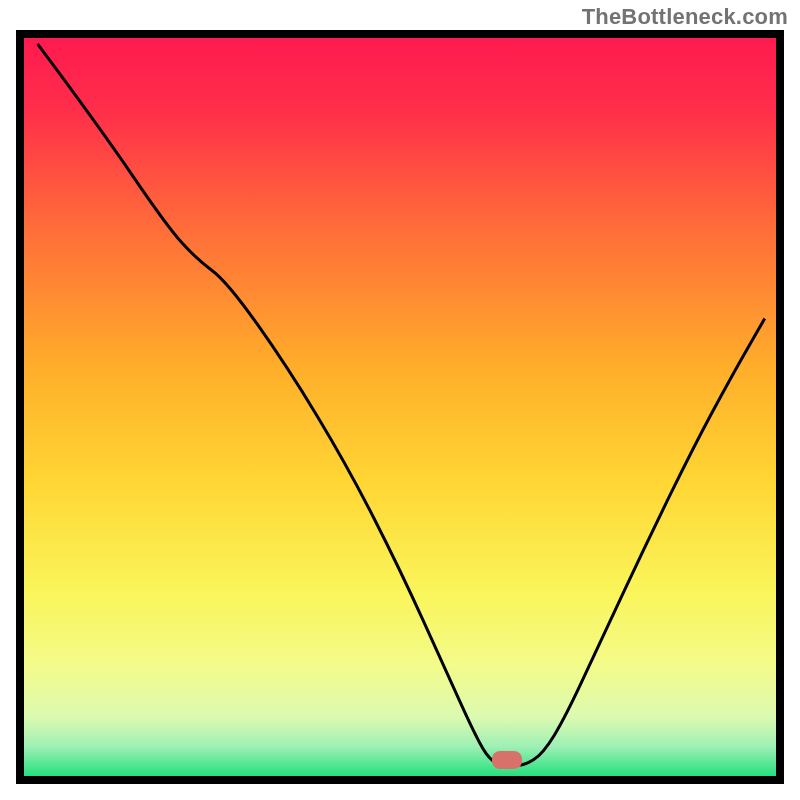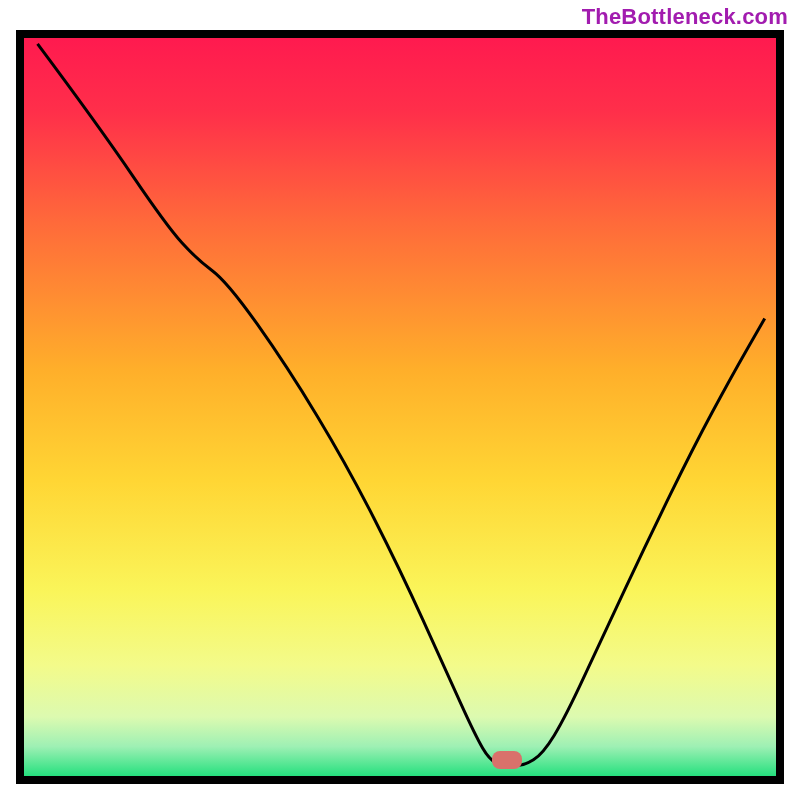--- a/index.html
+++ b/index.html
@@ -16,21 +16,21 @@
     top: 0;
     width: 800px;
     height: 800px;
   }
   .watermark {
     position: absolute;
     top: 4px;
     right: 12px;
     font-size: 22px;
     font-weight: 600;
-    color: #a21caf;
+    color: #737373;
     letter-spacing: 0.2px;
     z-index: 5;
   }
   .border-top, .border-bottom, .border-left, .border-right {
     position: absolute;
     background: #000000;
     z-index: 4;
   }
   svg {
     position: absolute;

